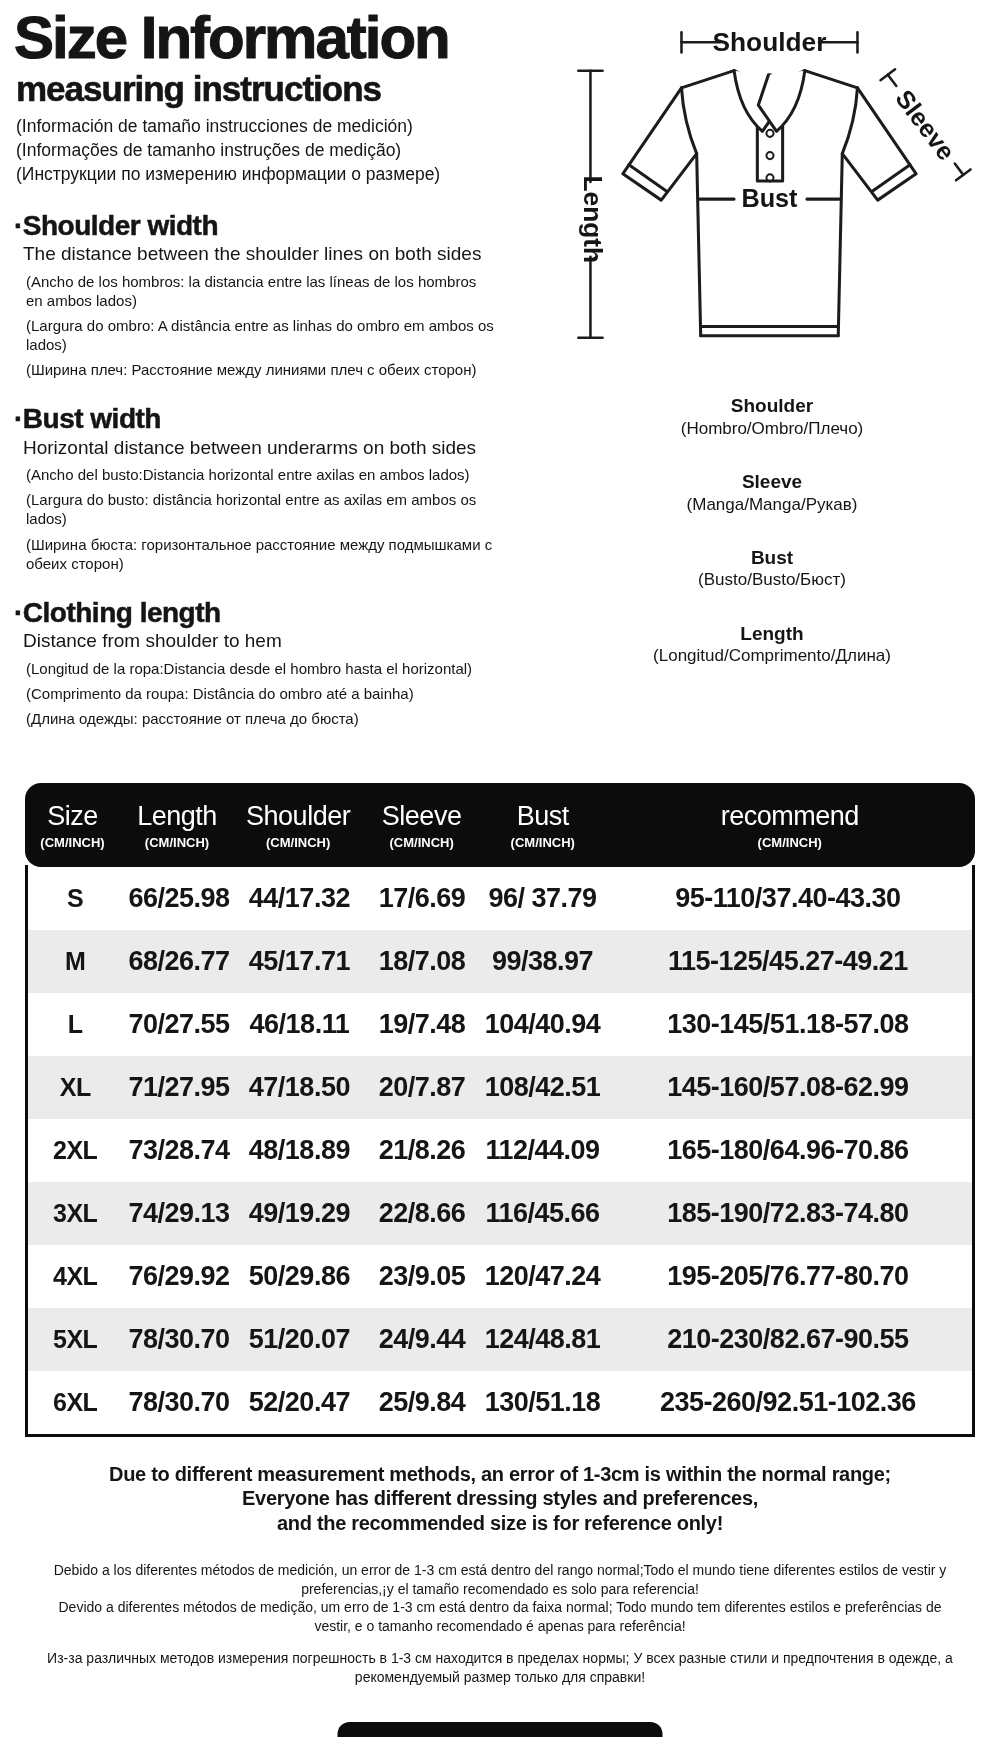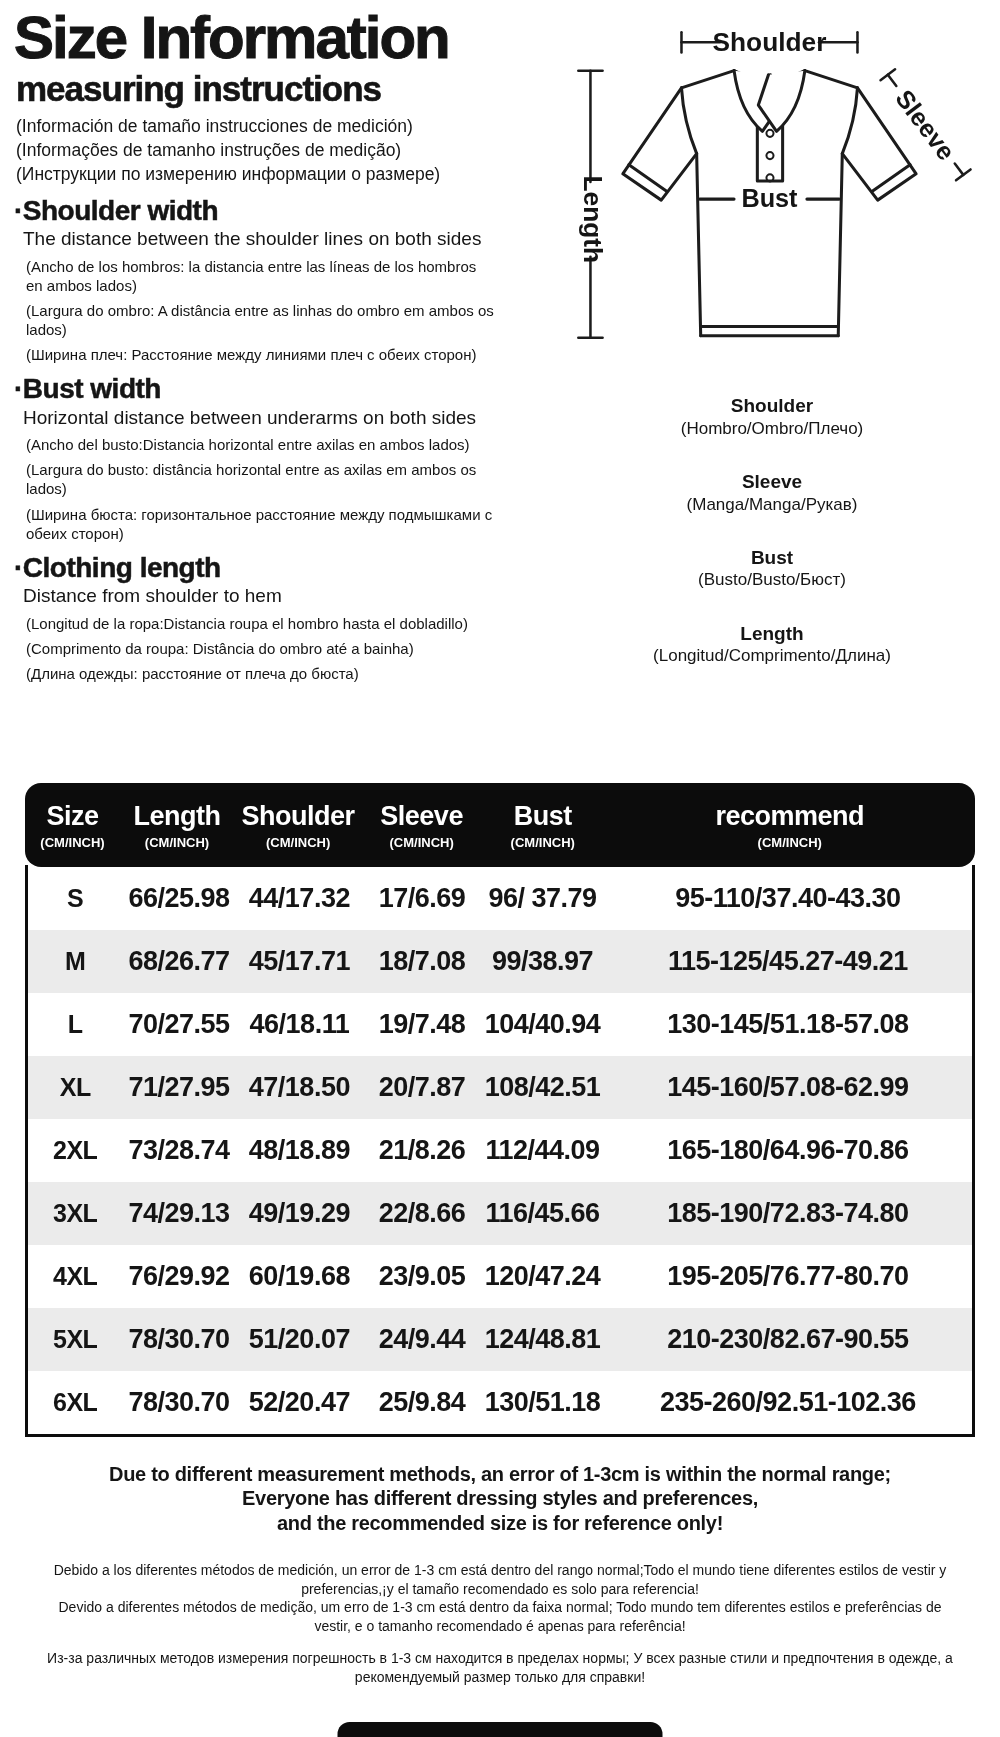--- a/index.html
+++ b/index.html
@@ -11,21 +11,21 @@
   .left-col{position:absolute;left:14px;top:6px;width:545px;}
   .page-title{
     font-size:60px;font-weight:900;letter-spacing:-2px;margin:0;line-height:1.05;
     -webkit-text-stroke:1px #151515;
   }
   .page-subtitle{
     font-size:35px;font-weight:900;letter-spacing:-1px;margin:2px 0 6px 2px;line-height:1.05;
     -webkit-text-stroke:0.6px #151515;
   }
   .title-trans{font-size:17.5px;line-height:1.38;margin:0 0 0 2px;}
-  .section{margin-top:9px;}
+  .section{margin-top:24px;}
   .section-title{
     font-size:28px;font-weight:900;margin:0;line-height:1.15;letter-spacing:-0.5px;
     -webkit-text-stroke:0.5px #151515;
   }
   .section-desc{font-size:19px;margin:1px 0 6px 9px;line-height:1.2;}
   .section-trans{font-size:15px;margin:0 0 6px 12px;max-width:470px;line-height:1.27;}
   
   .right-col{position:absolute;left:552px;top:12px;width:440px;}
   .diagram-svg{display:block;}
   .diagram-svg text{fill:#151515;stroke:none;font-family:"Liberation Sans",sans-serif;}
@@ -34,21 +34,21 @@
   .legend-term{font-size:19px;font-weight:bold;line-height:1.25;}
   .legend-trans{font-size:17px;line-height:1.3;}
   
   .size-table{position:absolute;left:25px;top:783px;width:950px;}
   .thead{
     background:#0c0c0c;border-radius:16px;height:84px;color:#fff;
     display:grid;grid-template-columns:10% 12% 13.5% 12.5% 13% 39%;
     align-items:center;position:relative;z-index:2;
   }
   .th{text-align:center;}
-  .th-label{font-size:27px;font-weight:bold;letter-spacing:-0.5px;}
+  .th-label{font-size:27px;font-weight:normal;letter-spacing:-0.5px;}
   .th-sub{font-size:13px;font-weight:bold;margin-top:3px;}
   .tbody{border:3px solid #0c0c0c;border-top:none;margin-top:-2px;padding-top:2px;background:#fff;}
   .trow{
     display:grid;grid-template-columns:10% 12% 13.5% 12.5% 13% 39%;
     height:63px;align-items:center;background:#ffffff;
   }
   .trow.alt{background:#ebebeb;}
   .td{
     text-align:center;font-size:27px;font-weight:bold;letter-spacing:-0.5px;white-space:nowrap;
   }
@@ -87,21 +87,21 @@
     <h2 class="section-title"><span>·</span><span>Bust width</span></h2>
     <div class="section-desc">Horizontal distance between underarms on both sides</div>
     <p class="section-trans">(Ancho del busto:Distancia horizontal entre axilas en ambos lados)</p>
     <p class="section-trans">(Largura do busto: distância horizontal entre as axilas em ambos os lados)</p>
     <p class="section-trans">(Ширина бюста: горизонтальное расстояние между подмышками с обеих сторон)</p>
   </div>
 
   <div class="section">
     <h2 class="section-title"><span>·</span><span>Clothing length</span></h2>
     <div class="section-desc">Distance from shoulder to hem</div>
-    <p class="section-trans">(Longitud de la ropa:Distancia roupa el hombro hasta el dobladillo)</p>
+    <p class="section-trans">(Longitud de la ropa:Distancia desde el hombro hasta el horizontal)</p>
     <p class="section-trans">(Comprimento da roupa: Distância do ombro até a bainha)</p>
     <p class="section-trans">(Длина одежды: расстояние от плеча до бюста)</p>
   </div>
 </div>
 
 <div class="right-col">
   <svg class="diagram-svg" viewBox="0 0 435 350" width="440" height="354" aria-hidden="true">
     <g stroke="#1c1c1c" stroke-width="2.5" fill="none" stroke-linecap="round">
 
       <line x1="128" y1="20" x2="128" y2="40"></line>
@@ -251,21 +251,21 @@
         <div class="td size-col">3XL</div>
         <div class="td">74/29.13</div>
         <div class="td">49/19.29</div>
         <div class="td">22/8.66</div>
         <div class="td">116/45.66</div>
         <div class="td">185-190/72.83-74.80</div>
       </div>
       <div class="trow">
         <div class="td size-col">4XL</div>
         <div class="td">76/29.92</div>
-        <div class="td">60/19.68</div>
+        <div class="td">50/29.86</div>
         <div class="td">23/9.05</div>
         <div class="td">120/47.24</div>
         <div class="td">195-205/76.77-80.70</div>
       </div>
       <div class="trow alt">
         <div class="td size-col">5XL</div>
         <div class="td">78/30.70</div>
         <div class="td">51/20.07</div>
         <div class="td">24/9.44</div>
         <div class="td">124/48.81</div>

